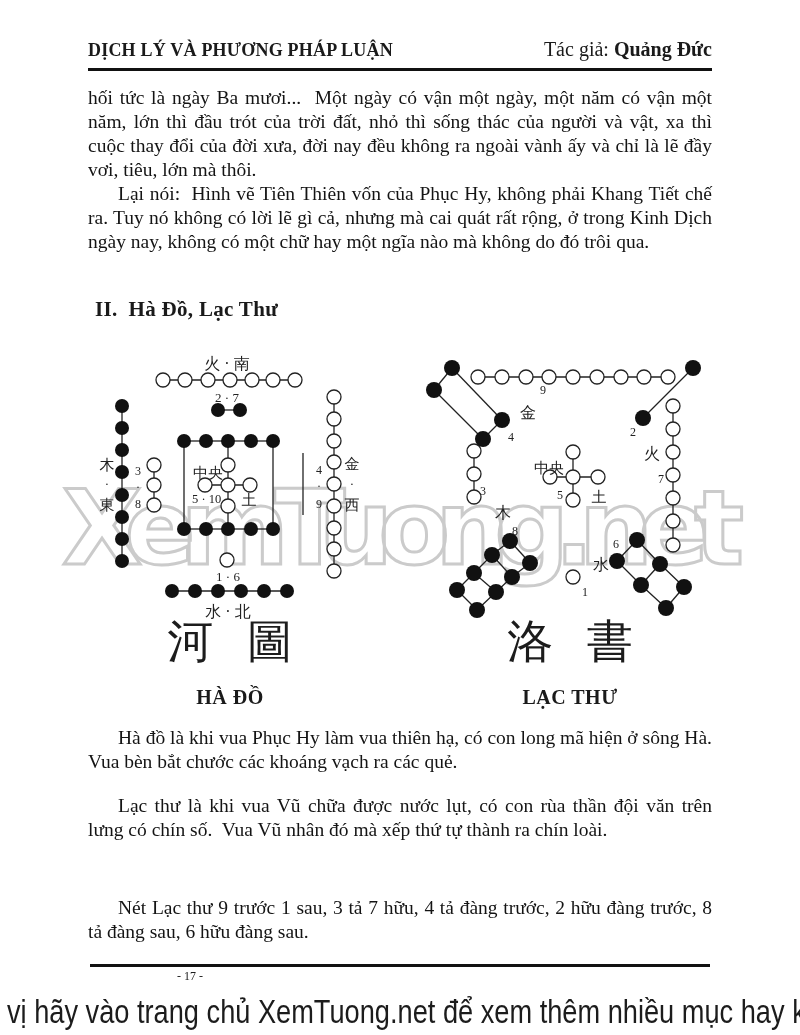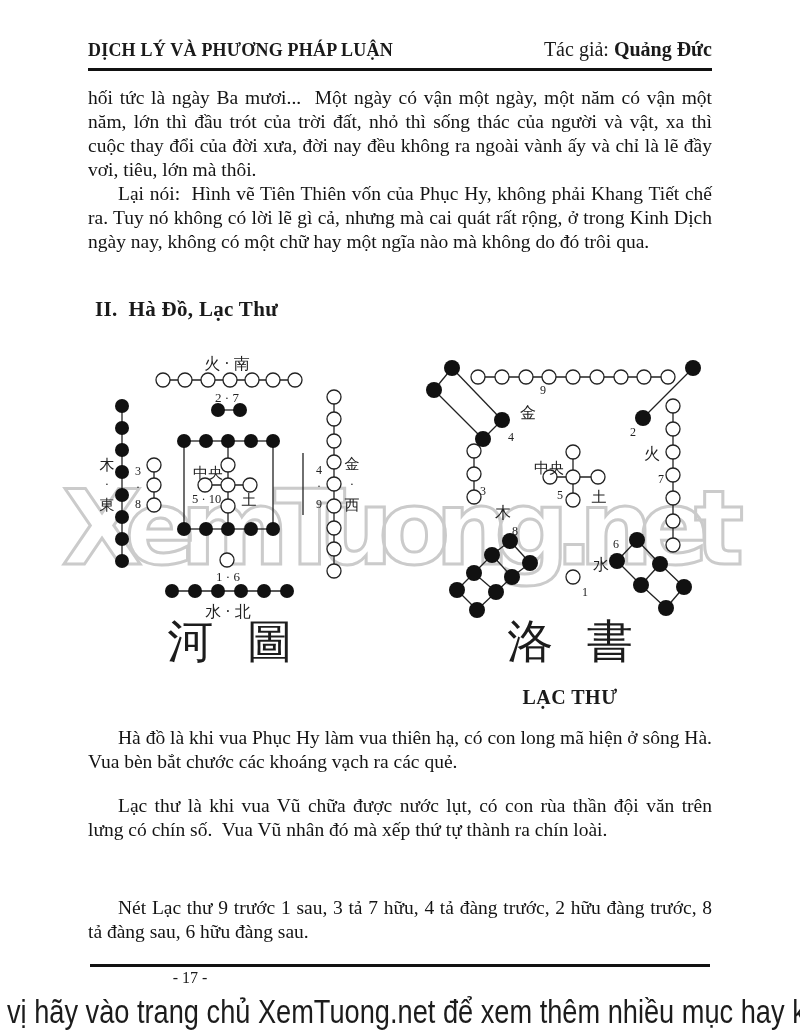--- a/index.html
+++ b/index.html
@@ -39,21 +39,21 @@
     font-size:46px; line-height:52px; color:#1c1c1c; word-spacing:22px;
   }
   .cn-left { left:85px; width:290px; }
   .cn-right { left:420px; width:300px; }
   .fig-caption {
     position:absolute; top:338px; z-index:1; text-align:center;
     font-size:20px; font-weight:bold; letter-spacing:.5px;
   }
   
   .footer-divider { position:absolute; left:90px; top:964px; width:620px; height:3px; background:#111; }
-  .page-number { position:absolute; left:148px; top:969px; width:84px; text-align:center; font-size:16px; }
+  .page-number { position:absolute; left:148px; top:969px; width:84px; text-align:center; font-size:12px; }
   .footer-banner {
     position:absolute; left:0; top:988px; width:800px; height:47px;
     display:flex; justify-content:center; align-items:center;
     font-family:"Liberation Sans", sans-serif; font-size:34px; color:#1c1c1c;
     white-space:nowrap;
   }
   .footer-banner .squeeze { transform:scaleX(0.8); transform-origin:50% 50%; }
 </style>
 </head>
 <body>
@@ -249,20 +249,21 @@
       <text x="560" y="501" text-anchor="middle" font-size="12">5</text>
       <text x="599" y="504" text-anchor="middle" font-size="15">土</text>
       <text x="601" y="572" text-anchor="middle" font-size="16">水</text>
       <text x="585" y="598" text-anchor="middle" font-size="12">1</text>
       <text x="515" y="537" text-anchor="middle" font-size="12">8</text>
       <text x="616" y="550" text-anchor="middle" font-size="12">6</text>
     </svg>
 
     <div class="cn-title cn-right">洛 書</div>
     <div class="cn-title cn-left">河 圖</div>
+    <div class="fig-caption cn-left">HÀ ĐỒ</div>
     <div class="fig-caption cn-right">LẠC THƯ</div>
   </div>
 
   <div class="para indent" style="top:726px">Hà đồ là khi vua Phục Hy làm vua thiên hạ, có con long mã hiện ở sông Hà. Vua bèn bắt chước các khoáng vạch ra các quẻ.</div>
   <div class="para indent" style="top:794px">Lạc thư là khi vua Vũ chữa được nước lụt, có con rùa thần đội văn trên lưng có chín số.&nbsp; Vua Vũ nhân đó mà xếp thứ tự thành ra chín loài.</div>
   <div class="para indent" style="top:896px">Nét Lạc thư 9 trước 1 sau, 3 tả 7 hữu, 4 tả đàng trước, 2 hữu đàng trước, 8 tả đàng sau, 6 hữu đàng sau.</div>
 
   <div class="footer-divider"></div>
   <div class="page-number">- 17 -</div>
   <div class="footer-banner">

